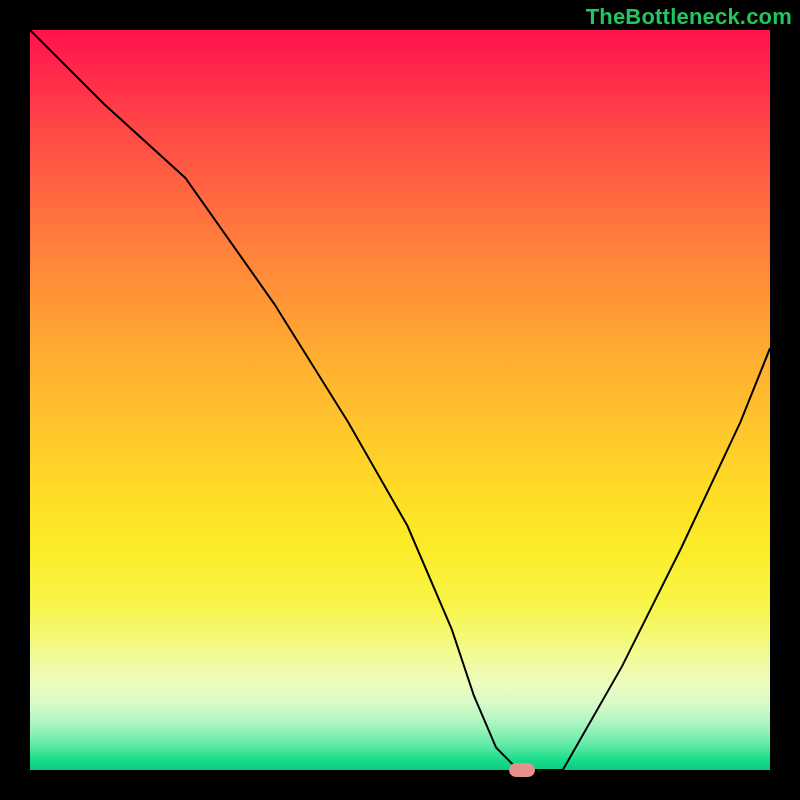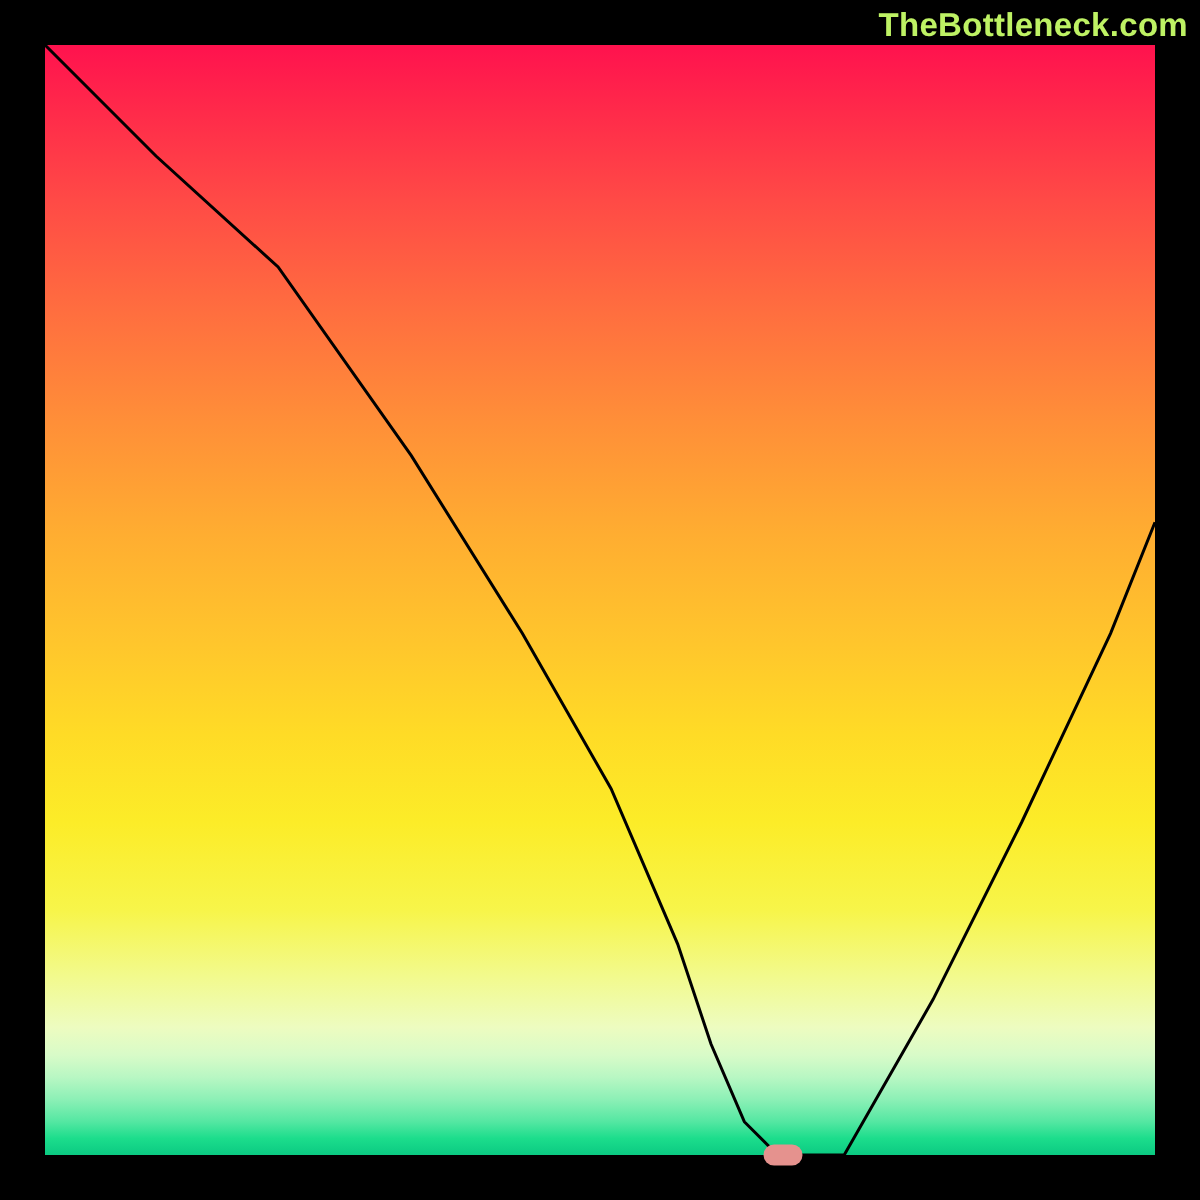--- a/index.html
+++ b/index.html
@@ -52,21 +52,21 @@
   svg.curve {
     position: absolute;
     inset: 0;
     width: 100%;
     height: 100%;
   }
   .watermark {
     position: absolute;
     top: 4px;
     right: 8px;
-    color: #bef264;
+    color: #22c55e;
     font-size: 22px;
     font-weight: 600;
     letter-spacing: 0.2px;
     user-select: none;
   }
   .marker {
     position: absolute;
     width: 26px;
     height: 14px;
     border-radius: 8px;

